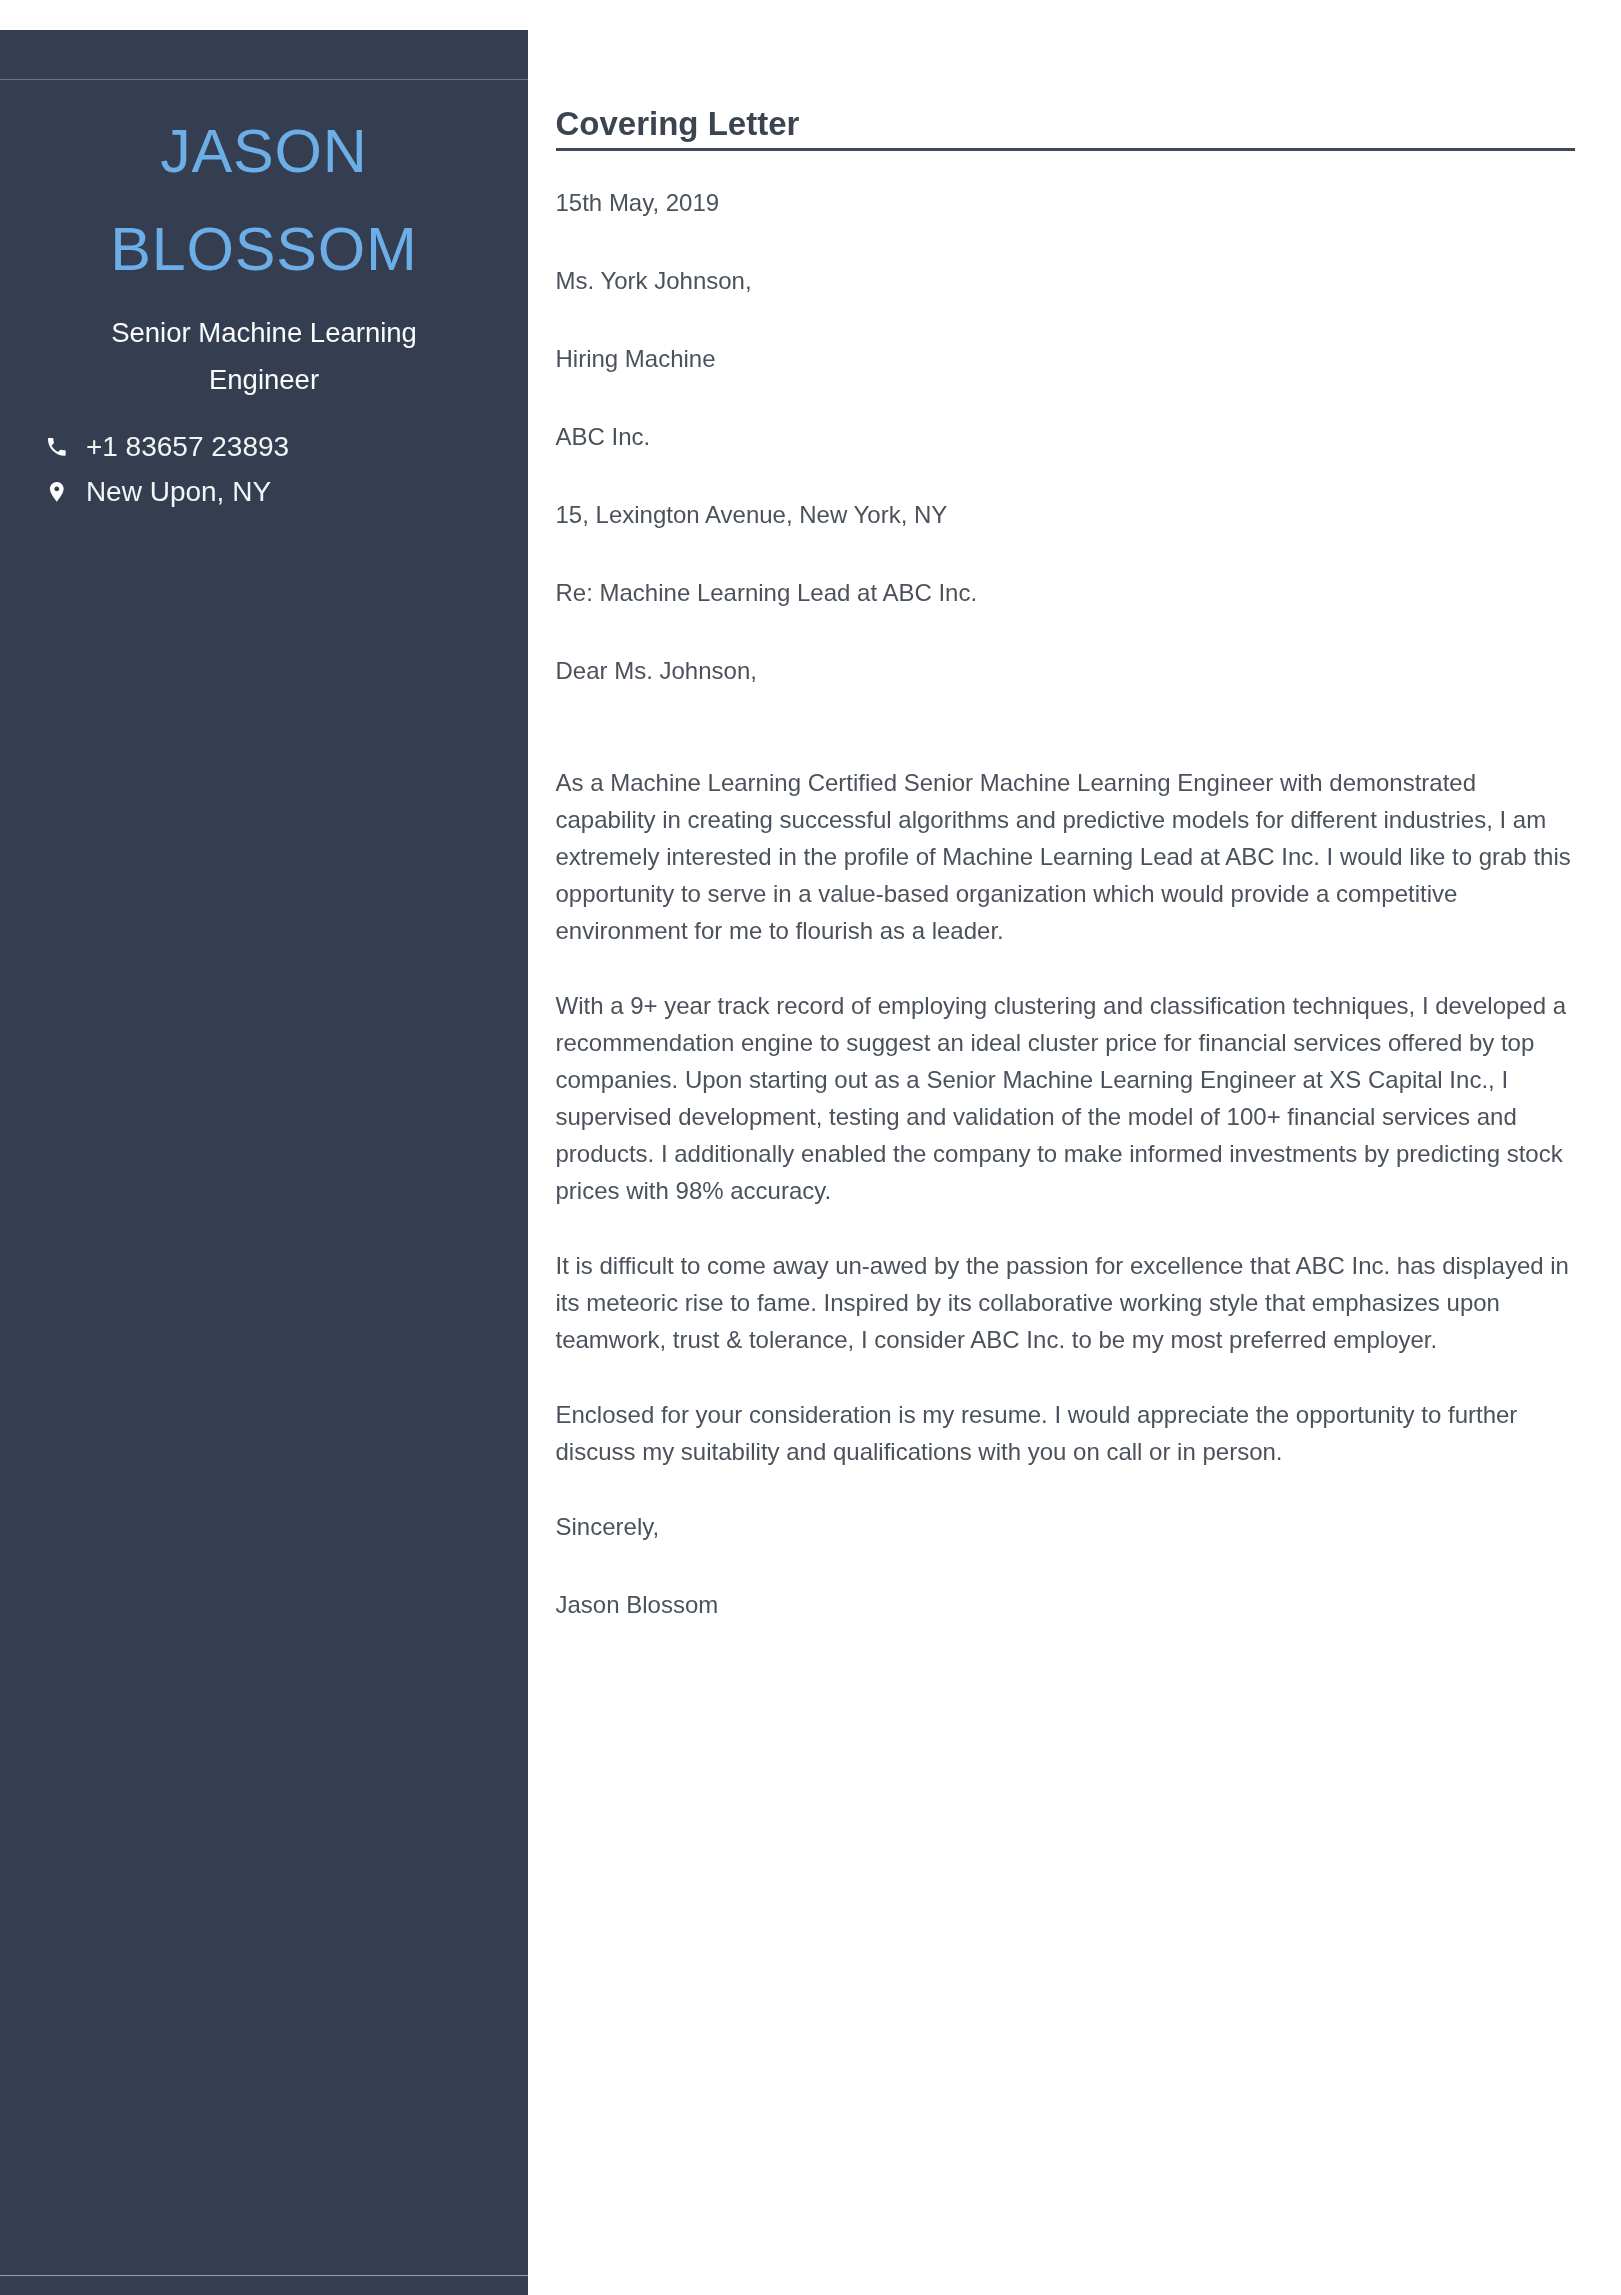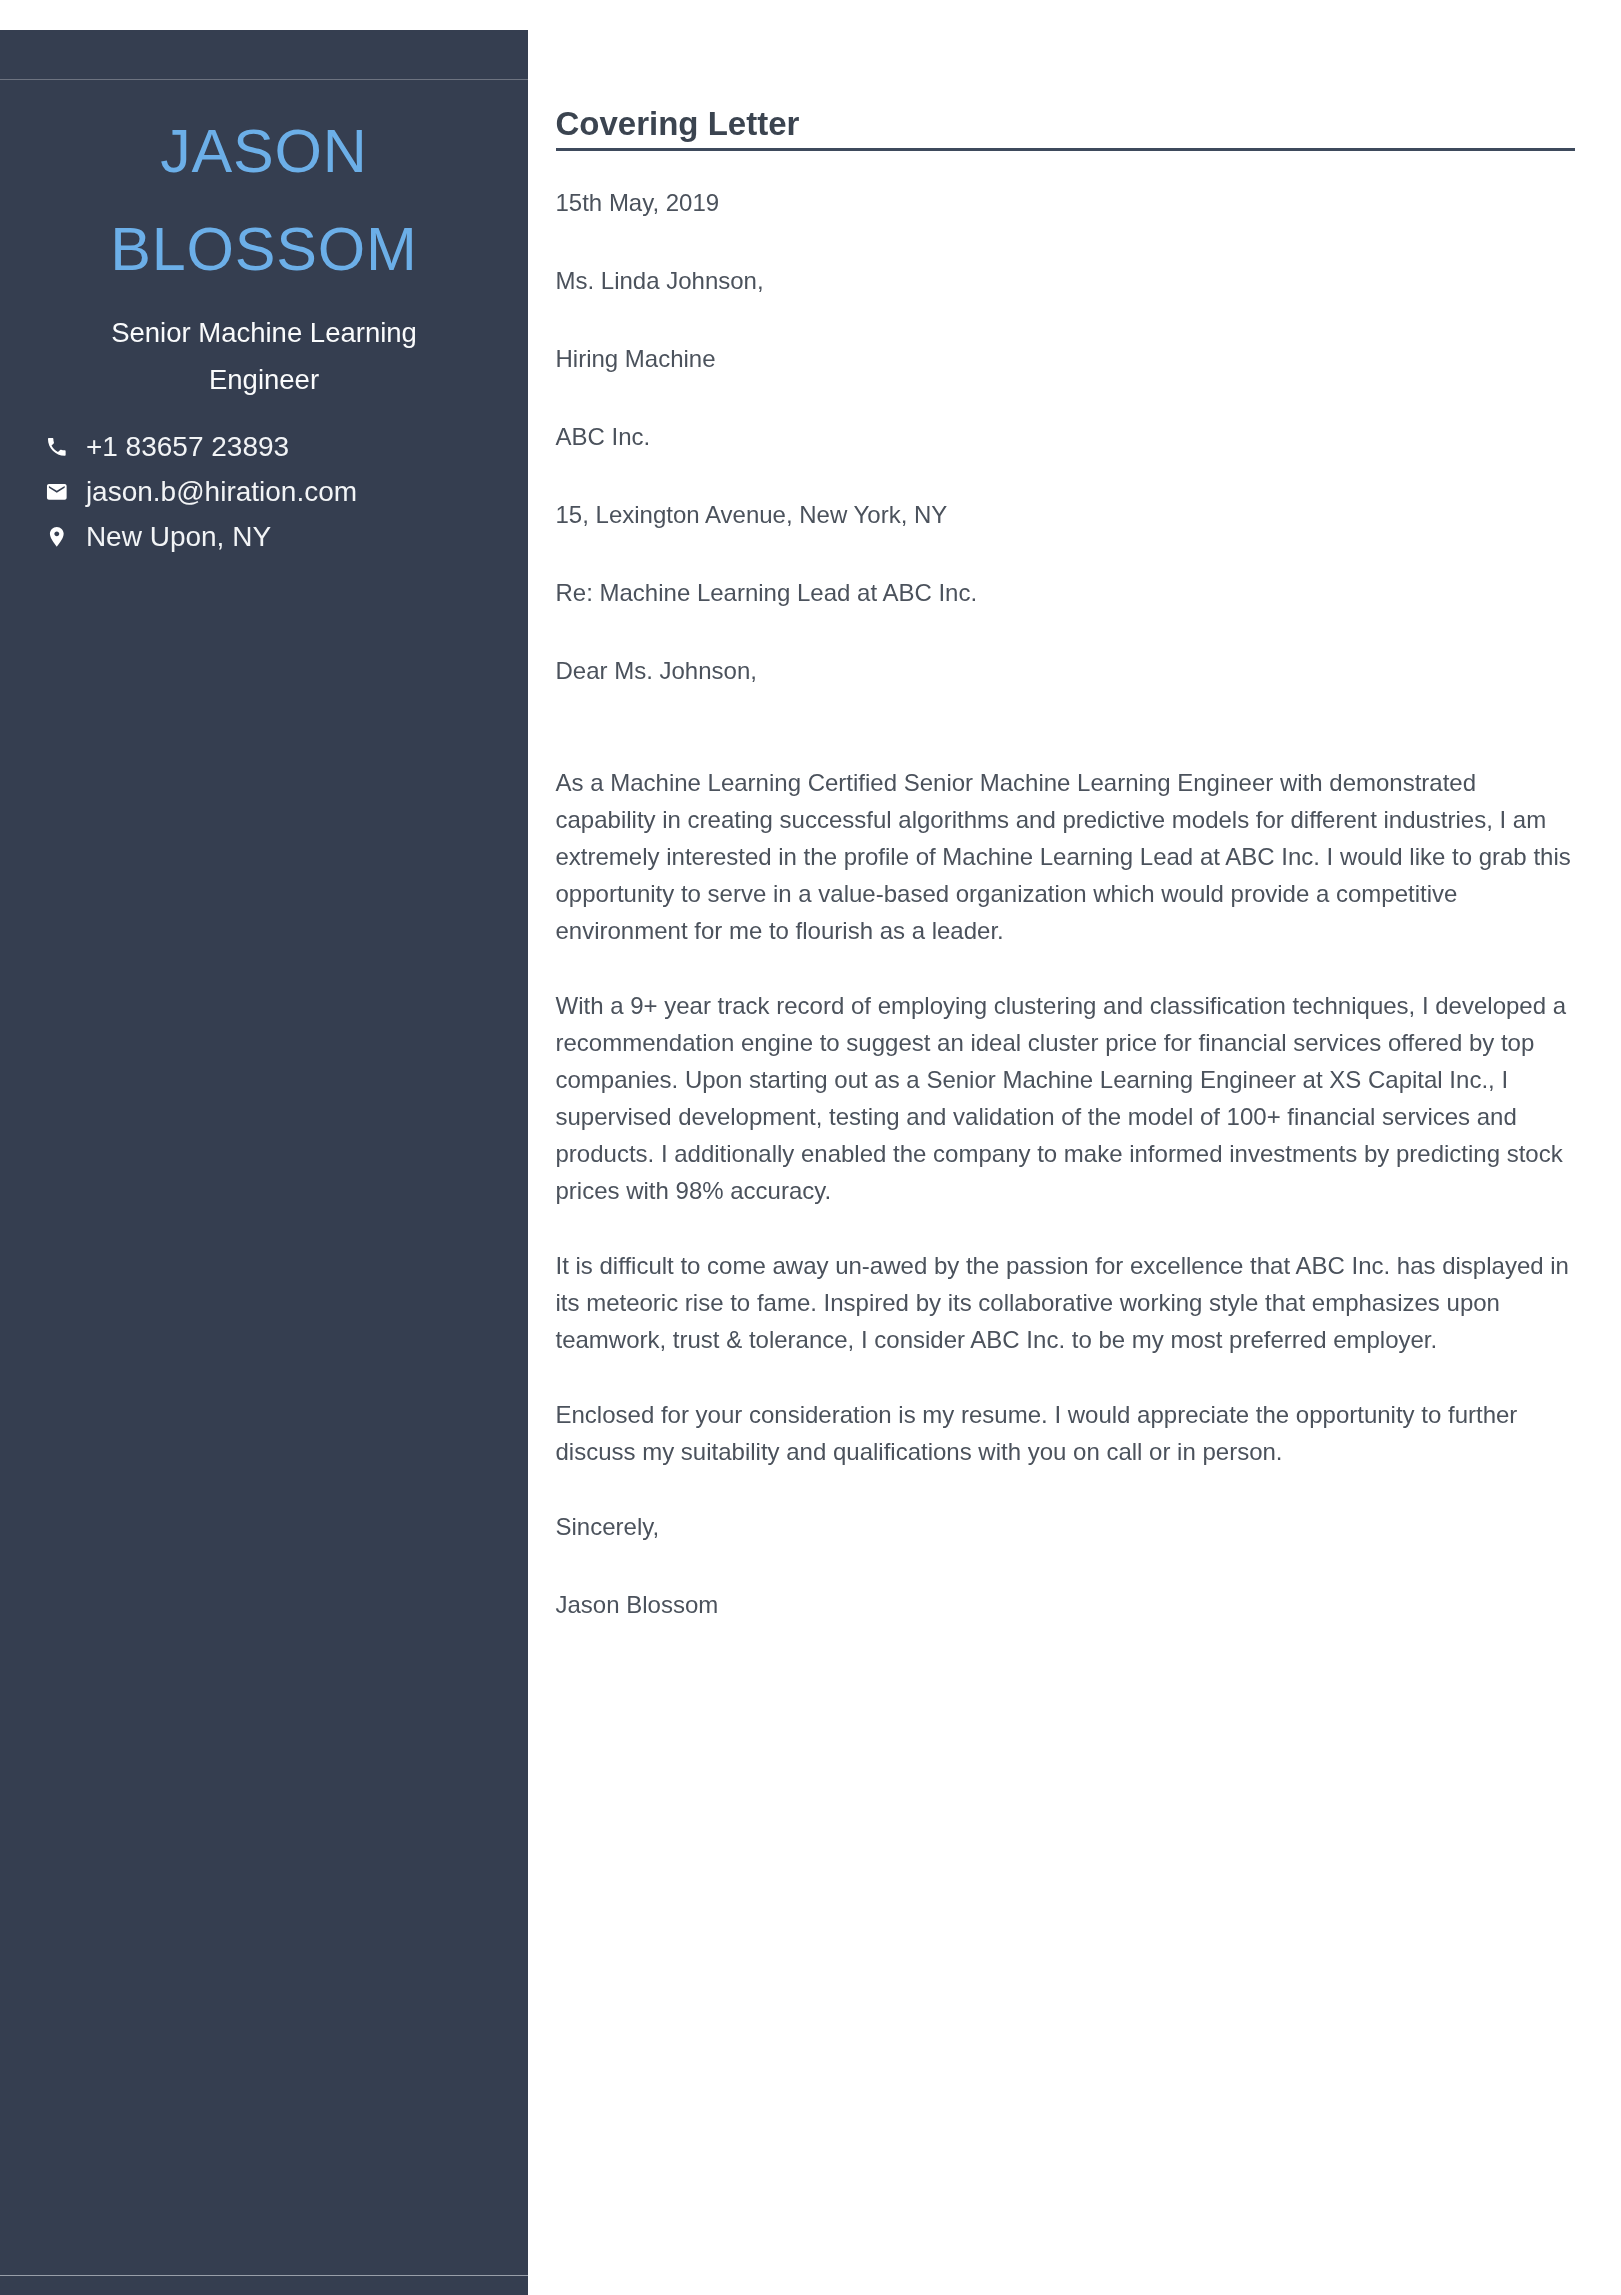--- a/index.html
+++ b/index.html
@@ -129,43 +129,35 @@
         <span class="icon">
           <svg viewBox="0 0 24 24">
               <path d="M6.62 10.79c1.44 2.83 3.76 5.14 6.59 6.59l2.2-2.21c.27-.27.67-.36 1.02-.24 1.12.37 2.33.57 3.57.57.55 0 1 .45 1 1V20c0 .55-.45 1-1 1-9.39 0-17-7.61-17-17 0-.55.45-1 1-1h3.5c.55 0 1 .45 1 1 0 1.25.2 2.45.57 3.57.11.35.03.74-.25 1.02l-2.2 2.2z"></path>
             </svg>
         </span>
         <span>+1 83657 23893</span>
       </li>
       <li>
         <span class="icon">
           <svg viewBox="0 0 24 24">
-              <path d="M20 4H4c-1.1 0-1.99.9-1.99 2L2 18c0 1.1.9 2 2 2h16c1.1 0 2-.9 2-2V6c0-1.1-.9-2-2-2zm0 4l-8 5-8-5V6l8 5 8-5v2z"></path>
-            </svg>
-        </span>
-        <span>jason.b@hiration.com</span>
-      </li>
-      <li>
-        <span class="icon">
-          <svg viewBox="0 0 24 24">
               <path d="M12 2C8.13 2 5 5.13 5 9c0 5.25 7 13 7 13s7-7.75 7-13c0-3.87-3.13-7-7-7zm0 9.5c-1.38 0-2.5-1.12-2.5-2.5s1.12-2.5 2.5-2.5 2.5 1.12 2.5 2.5-1.12 2.5-2.5 2.5z"></path>
             </svg>
         </span>
         <span>New Upon, NY</span>
       </li>
     </ul>
 
     <div class="bottomline"></div>
   </aside>
 
   <main class="content">
     <h1 class="heading">Covering Letter</h1>
 
     <p class="line">15th May, 2019</p>
-    <p class="line">Ms. Linda Johnson,</p>
+    <p class="line">Ms. York Johnson,</p>
     <p class="line">Hiring Machine</p>
     <p class="line">ABC Inc.</p>
     <p class="line">15, Lexington Avenue, New York, NY</p>
     <p class="line">Re: Machine Learning Lead at ABC Inc.</p>
     <p class="line salutation">Dear Ms. Johnson,</p>
 
     <p class="para">As a Machine Learning Certified Senior Machine Learning Engineer with demonstrated capability in creating successful algorithms and predictive models for different industries, I am extremely interested in the profile of Machine Learning Lead at ABC Inc. I would like to grab this opportunity to serve in a value-based organization which would provide a competitive environment for me to flourish as a leader.</p>
     <p class="para">With a 9+ year track record of employing clustering and classification techniques, I developed a recommendation engine to suggest an ideal cluster price for financial services offered by top companies. Upon starting out as a Senior Machine Learning Engineer at XS Capital Inc., I supervised development, testing and validation of the model of 100+ financial services and products. I additionally enabled the company to make informed investments by predicting stock prices with 98% accuracy.</p>
     <p class="para">It is difficult to come away un-awed by the passion for excellence that ABC Inc. has displayed in its meteoric rise to fame. Inspired by its collaborative working style that emphasizes upon teamwork, trust &amp; tolerance, I consider ABC Inc. to be my most preferred employer.</p>
     <p class="para">Enclosed for your consideration is my resume. I would appreciate the opportunity to further discuss my suitability and qualifications with you on call or in person.</p>

